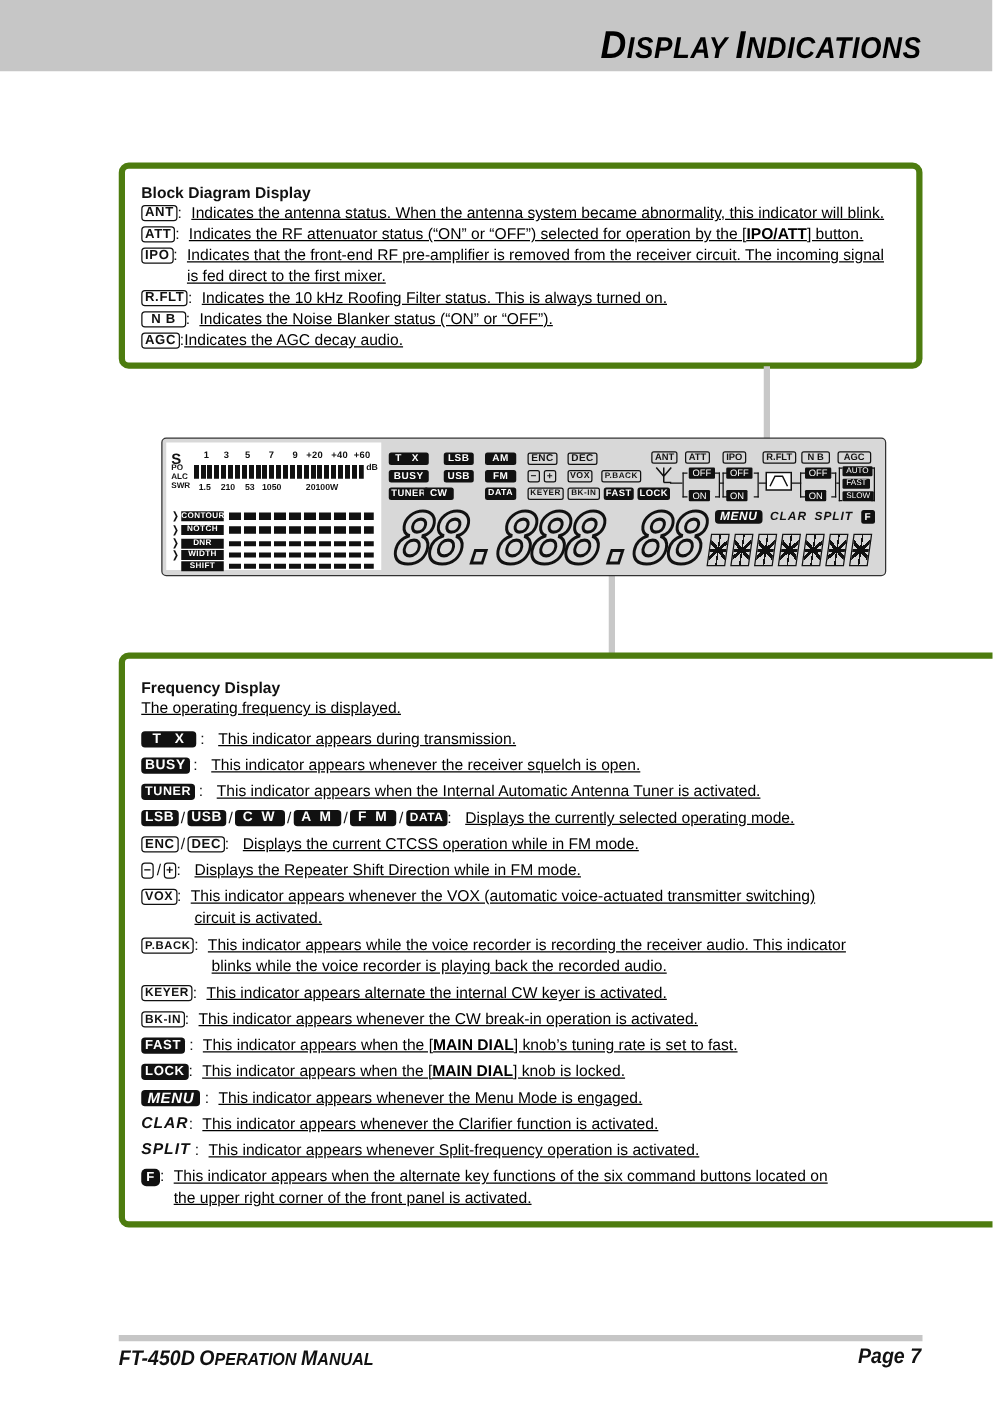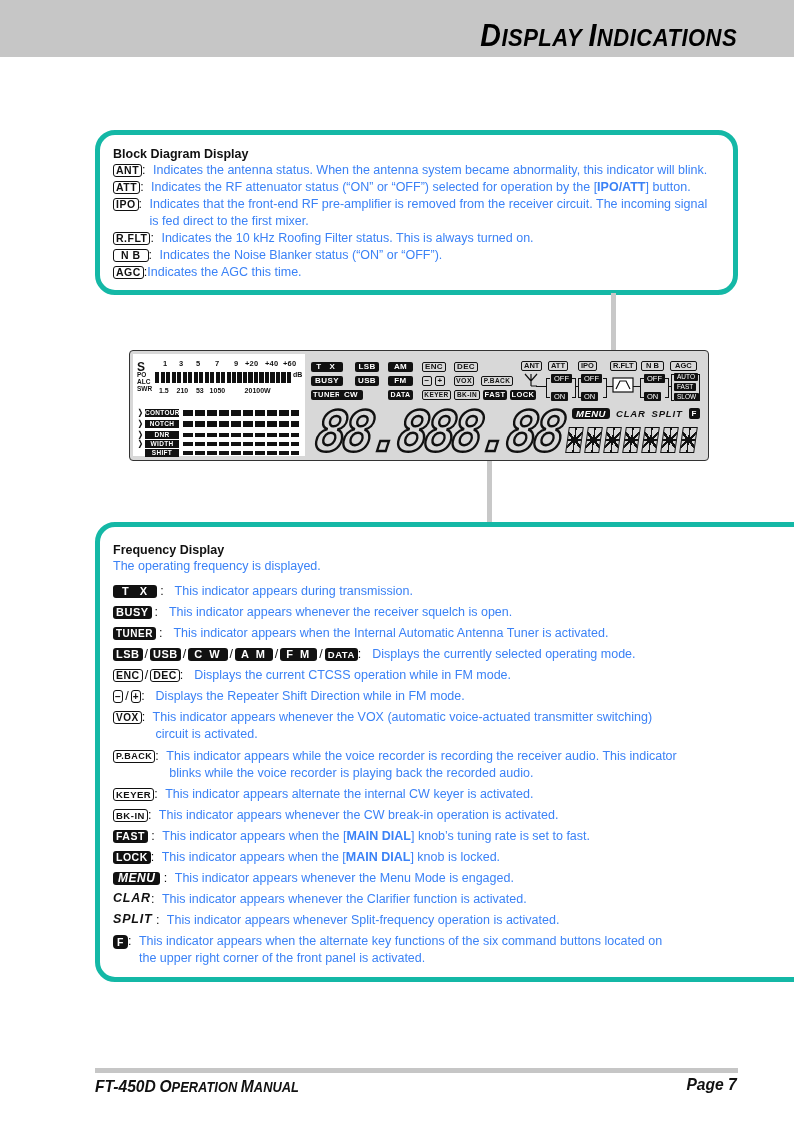--- a/index.html
+++ b/index.html
@@ -7,26 +7,26 @@
   body { position: relative; font-family: "Liberation Sans", sans-serif; color: #111; overflow: hidden; }
 
   
   .header-band { position: absolute; left: 0; top: 0; width: 794px; height: 57px; background: #c6c6c6; }
   .header-title { position: absolute; right: 57px; top: 18px; font-family: "Liberation Sans", sans-serif;
     font-weight: bold; font-style: italic; color: #000; font-size: 24px; letter-spacing: 0.5px;
     transform: scaleX(0.92); transform-origin: right center; font-variant: small-caps; }
   .header-title .big { font-size: 31px; }
 
   
-  .box { position: absolute; border: 5px solid #14b8a6; border-radius: 20px; background: #fff; }
+  .box { position: absolute; border: 5px solid #4d7c0f; border-radius: 8px; background: #fff; }
   .box-block { left: 95px; top: 130px; width: 643px; height: 165px; }
   .box-freq { left: 95px; top: 522px; width: 757px; height: 460px; }
 
   .box-title { font-weight: bold; font-size: 12.5px; color: #111; }
-  .txt { font-size: 12.5px; color: #3b82f6; line-height: 17px; }
+  .txt { font-size: 12.5px; color: #000000; line-height: 17px; text-decoration: underline; }
 
   
   .connector { position: absolute; background: #c8c8c8; }
   .conn-top { left: 611px; top: 293px; width: 5px; height: 60px; }
   .conn-bottom { left: 487px; top: 459px; width: 5px; height: 66px; }
 
   
   .block-inner { position: absolute; left: 13px; top: 12px; width: 620px; }
   .brow { display: flex; align-items: flex-start; margin-top: 0; }
   .badge-o { display: inline-block; border: 1.6px solid #111; border-radius: 3px; font-weight: bold;
@@ -138,21 +138,21 @@
       <span class="txt">Indicates the 10 kHz Roofing Filter status. This is always turned on.</span>
     </div>
     <div class="brow">
       <span class="badge-o" style="padding:0 7px">N B</span>
       <span class="colon">:&nbsp;</span>
       <span class="txt">Indicates the Noise Blanker status (“ON” or “OFF”).</span>
     </div>
     <div class="brow">
       <span class="badge-o">AGC</span>
       <span class="colon" style="margin-right:0">:</span>
-      <span class="txt">Indicates the AGC this time.</span>
+      <span class="txt">Indicates the AGC decay audio.</span>
     </div>
   </div>
 </div>
 
 <div class="connector conn-top"></div>
 <div class="connector conn-bottom"></div>
 
 <div class="lcd">
   <div class="meter-area">
     <div class="meter-s">S</div>

